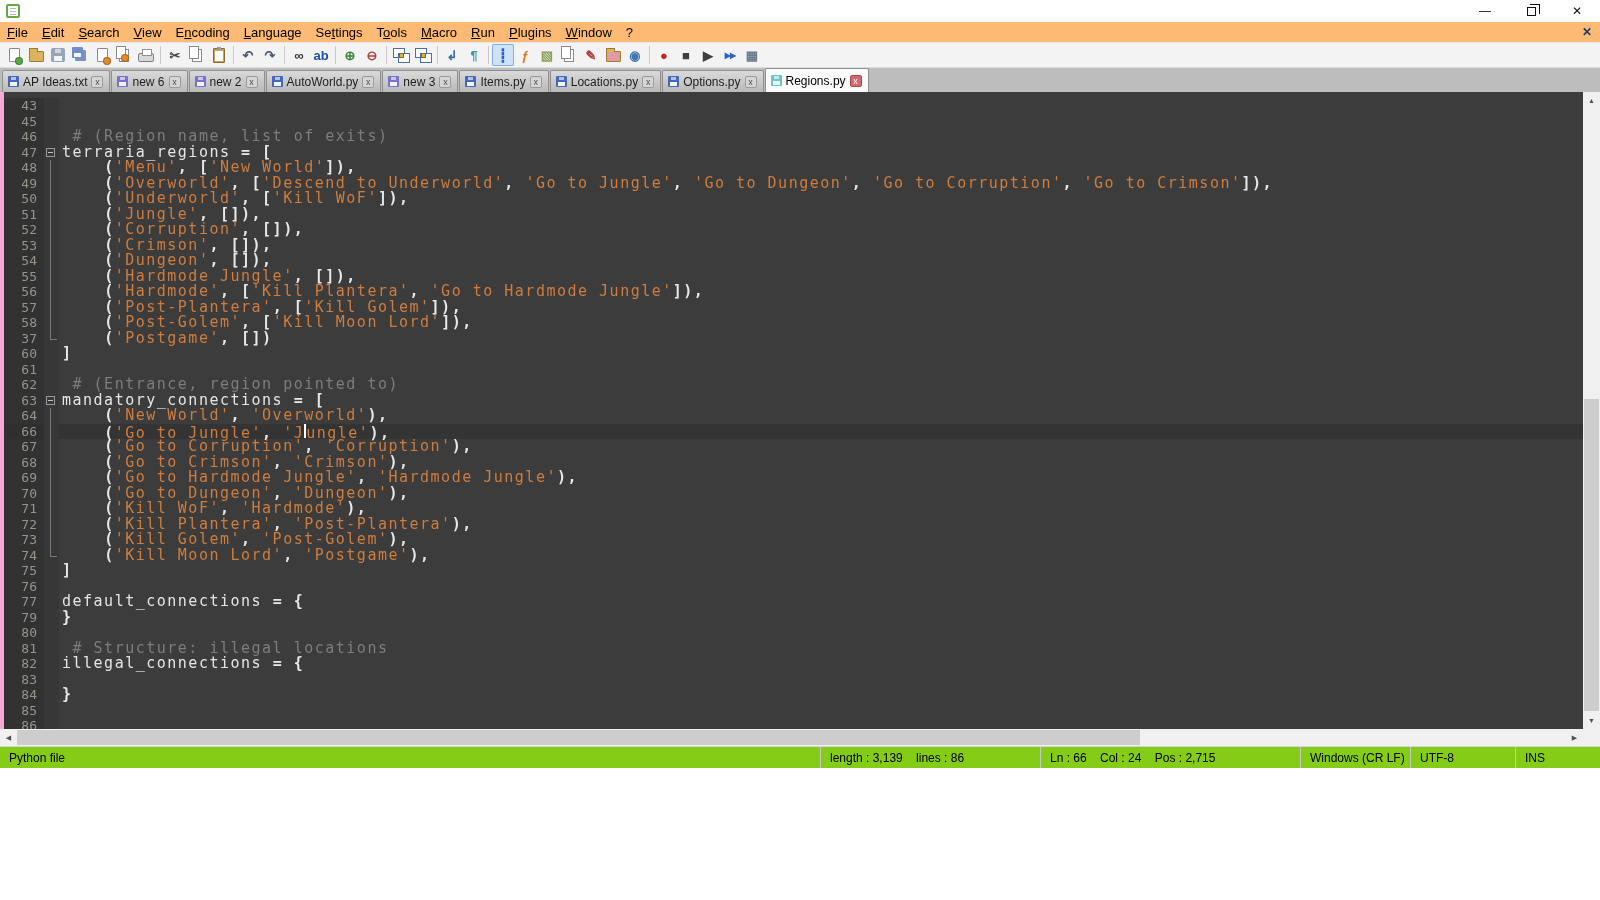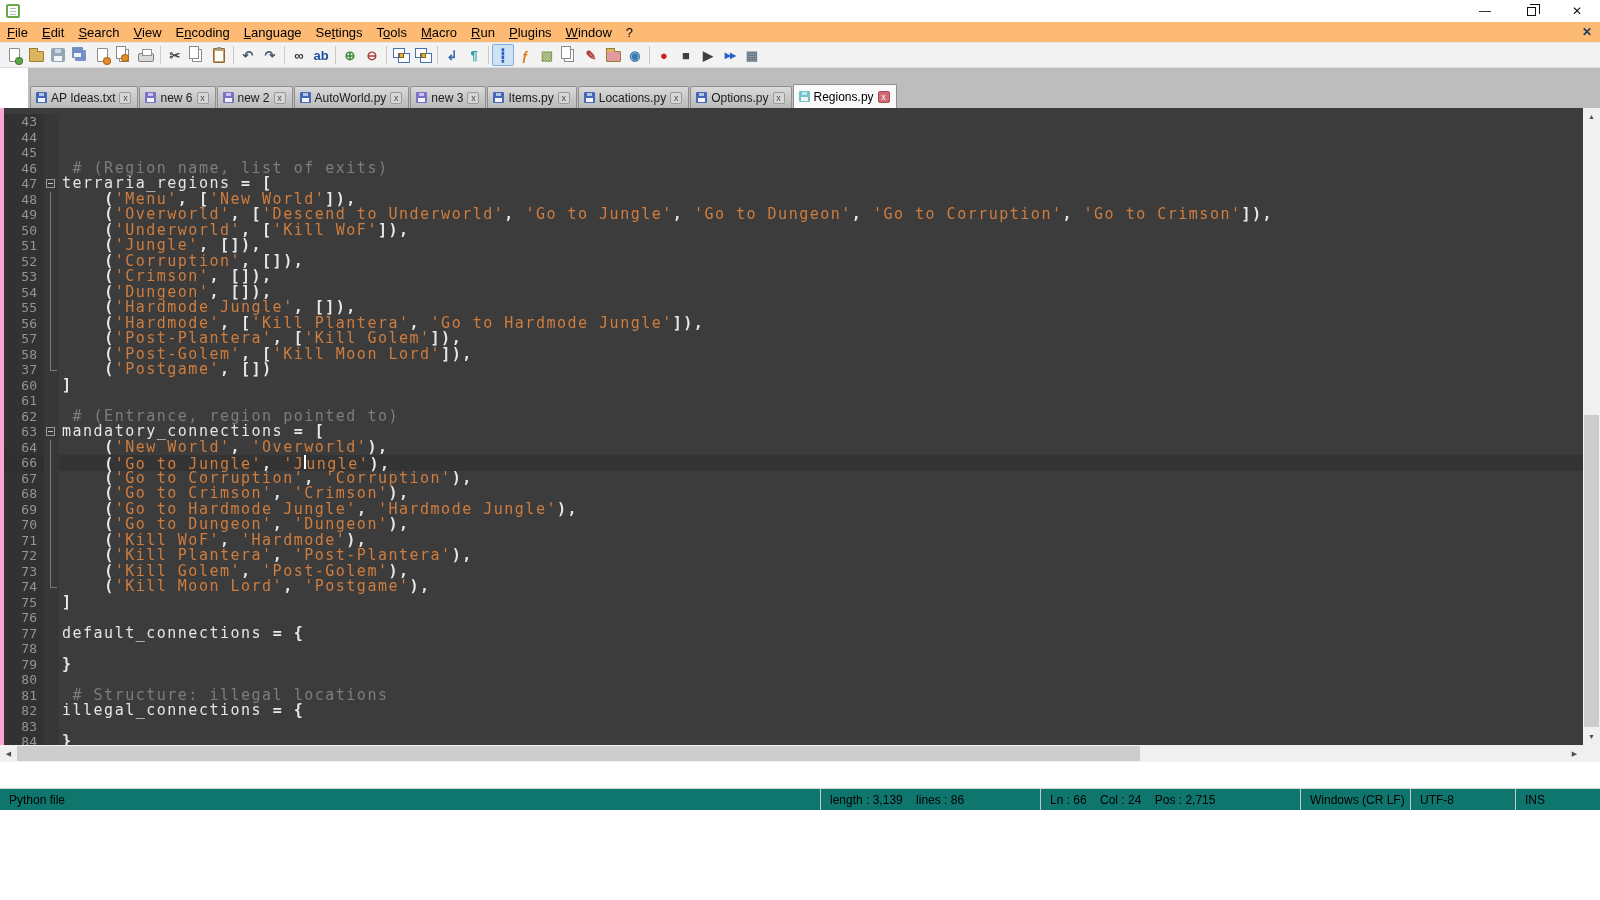--- a/index.html
+++ b/index.html
@@ -56,21 +56,21 @@
   .k-clip::after { content:""; position:absolute; inset:2px 1px 1px 1px; background:#fff; }
   .k-printer { width:16px; height:9px; background:#d8d8d8; border:1px solid #808080; border-radius:2px;
     position:relative; margin-top:5px; }
   .k-printer::before { content:""; position:absolute; top:-5px; left:3px; width:8px; height:5px; background:#fff; border:1px solid #909090; }
   .k-sync { width:17px; height:15px; position:relative; }
   .k-sync::before { content:""; position:absolute; left:0; top:0; width:10px; height:8px; background:#fff; border:1px solid #4a6fae; }
   .k-sync::after { content:""; position:absolute; right:0; bottom:0; width:10px; height:8px; background:#fff; border:1px solid #4a6fae; }
   .k-sync .lock { position:absolute; left:6px; top:5px; width:5px; height:5px; background:#e3b23a; border:1px solid #8a6a10; z-index:2; }
 
   
-  .tabbar { height:40px; background:#bdbdbd; display:flex; align-items:flex-end; padding-left:2px; gap:1px;margin-left:28px; }
+  .tabbar { height:24px; background:#bdbdbd; display:flex; align-items:flex-end; padding-left:2px; gap:1px; }
   .tab { display:flex; align-items:center; gap:4px; padding:3px 6px 3px 5px; height:22px;
     background:linear-gradient(#dadada,#b9b9b9); border:1px solid #8f8f8f; border-bottom:none;
     border-radius:2px 2px 0 0; font-size:12px; color:#1c1c1c; white-space:nowrap; }
   .tab.active { background:#fafafa; height:24px; color:#000; }
   .tab-floppy { width:11px; height:11px; border-radius:1px; position:relative; flex:0 0 auto; }
   .tab-floppy::before { content:""; position:absolute; left:3px; right:3px; top:1px; height:3px; background:rgba(255,255,255,.6); }
   .tab-floppy::after { content:""; position:absolute; left:2px; right:2px; bottom:1px; height:4px; background:#f2f2f2; }
   .tab-x { width:12px; height:12px; border:1px solid #9a9a9a; background:#d6d6d6; color:#4a4a4a;
     font-size:9px; line-height:10px; text-align:center; border-radius:2px; flex:0 0 auto; }
   .tab.active .tab-x { background:#cf6a72; border-color:#a84a52; color:#fff; }
@@ -100,22 +100,22 @@
   
   .vscroll { position:absolute; right:0; top:0; bottom:0; width:17px; background:#f0f0f0; }
   .sbtn { position:absolute; left:0; width:17px; height:17px; background:#f0f0f0; color:#505050;
     font-size:7px; display:flex; align-items:center; justify-content:center; }
   .vthumb { position:absolute; left:1px; width:15px; background:#cdcdcd; }
   .hscroll { position:relative; height:17px; background:#f0f0f0; }
   .hthumb { position:absolute; top:1px; height:15px; background:#cdcdcd; }
   .corner { position:absolute; right:0; top:0; width:17px; height:17px; background:#f0f0f0; }
 
   
-  .statusbar { height:22px; background:#0f766e; border-top:1px solid #d4d4d4; display:flex;
-    align-items:stretch; font-size:12px; color:#000;margin-top:26px; }
+  .statusbar { height:22px; background:#84cc16; border-top:1px solid #d4d4d4; display:flex;
+    align-items:stretch; font-size:12px; color:#000; }
   .sseg { display:flex; align-items:center; padding-left:9px; white-space:pre; border-left:1px solid #c8c8c8; }
   .sseg:first-child { border-left:none; flex:1; }
 </style>
 </head>
 <body>
 
 <div class="titlebar">
   <span class="npp-icon"></span>
   <div class="win-controls">
     <span class="win-btn">—</span>
@@ -327,25 +327,20 @@
   </div>
 
 <div class="editor-wrap">
   <div class="code-area" id="codearea">
       <div class="row">
         <div class="gutter">43</div>
         <div class="foldcol"></div>
         <div class="codeline"></div>
       </div>
       <div class="row">
-        <div class="gutter">44</div>
-        <div class="foldcol"></div>
-        <div class="codeline"></div>
-      </div>
-      <div class="row">
         <div class="gutter">45</div>
         <div class="foldcol"></div>
         <div class="codeline"></div>
       </div>
       <div class="row">
         <div class="gutter">46</div>
         <div class="foldcol"></div>
         <div class="codeline"><span class="t-c"> # (Region name, list of exits)</span></div>
       </div>
       <div class="row">
@@ -494,25 +489,20 @@
       </div>
       <div class="row">
         <div class="gutter">76</div>
         <div class="foldcol"></div>
         <div class="codeline"></div>
       </div>
       <div class="row">
         <div class="gutter">77</div>
         <div class="foldcol"></div>
         <div class="codeline"><span class="t-d">default_connections </span><span class="t-p">= {</span></div>
-      </div>
-      <div class="row">
-        <div class="gutter">78</div>
-        <div class="foldcol"></div>
-        <div class="codeline"></div>
       </div>
       <div class="row">
         <div class="gutter">79</div>
         <div class="foldcol"></div>
         <div class="codeline"><span class="t-p">}</span></div>
       </div>
       <div class="row">
         <div class="gutter">80</div>
         <div class="foldcol"></div>
         <div class="codeline"></div>

